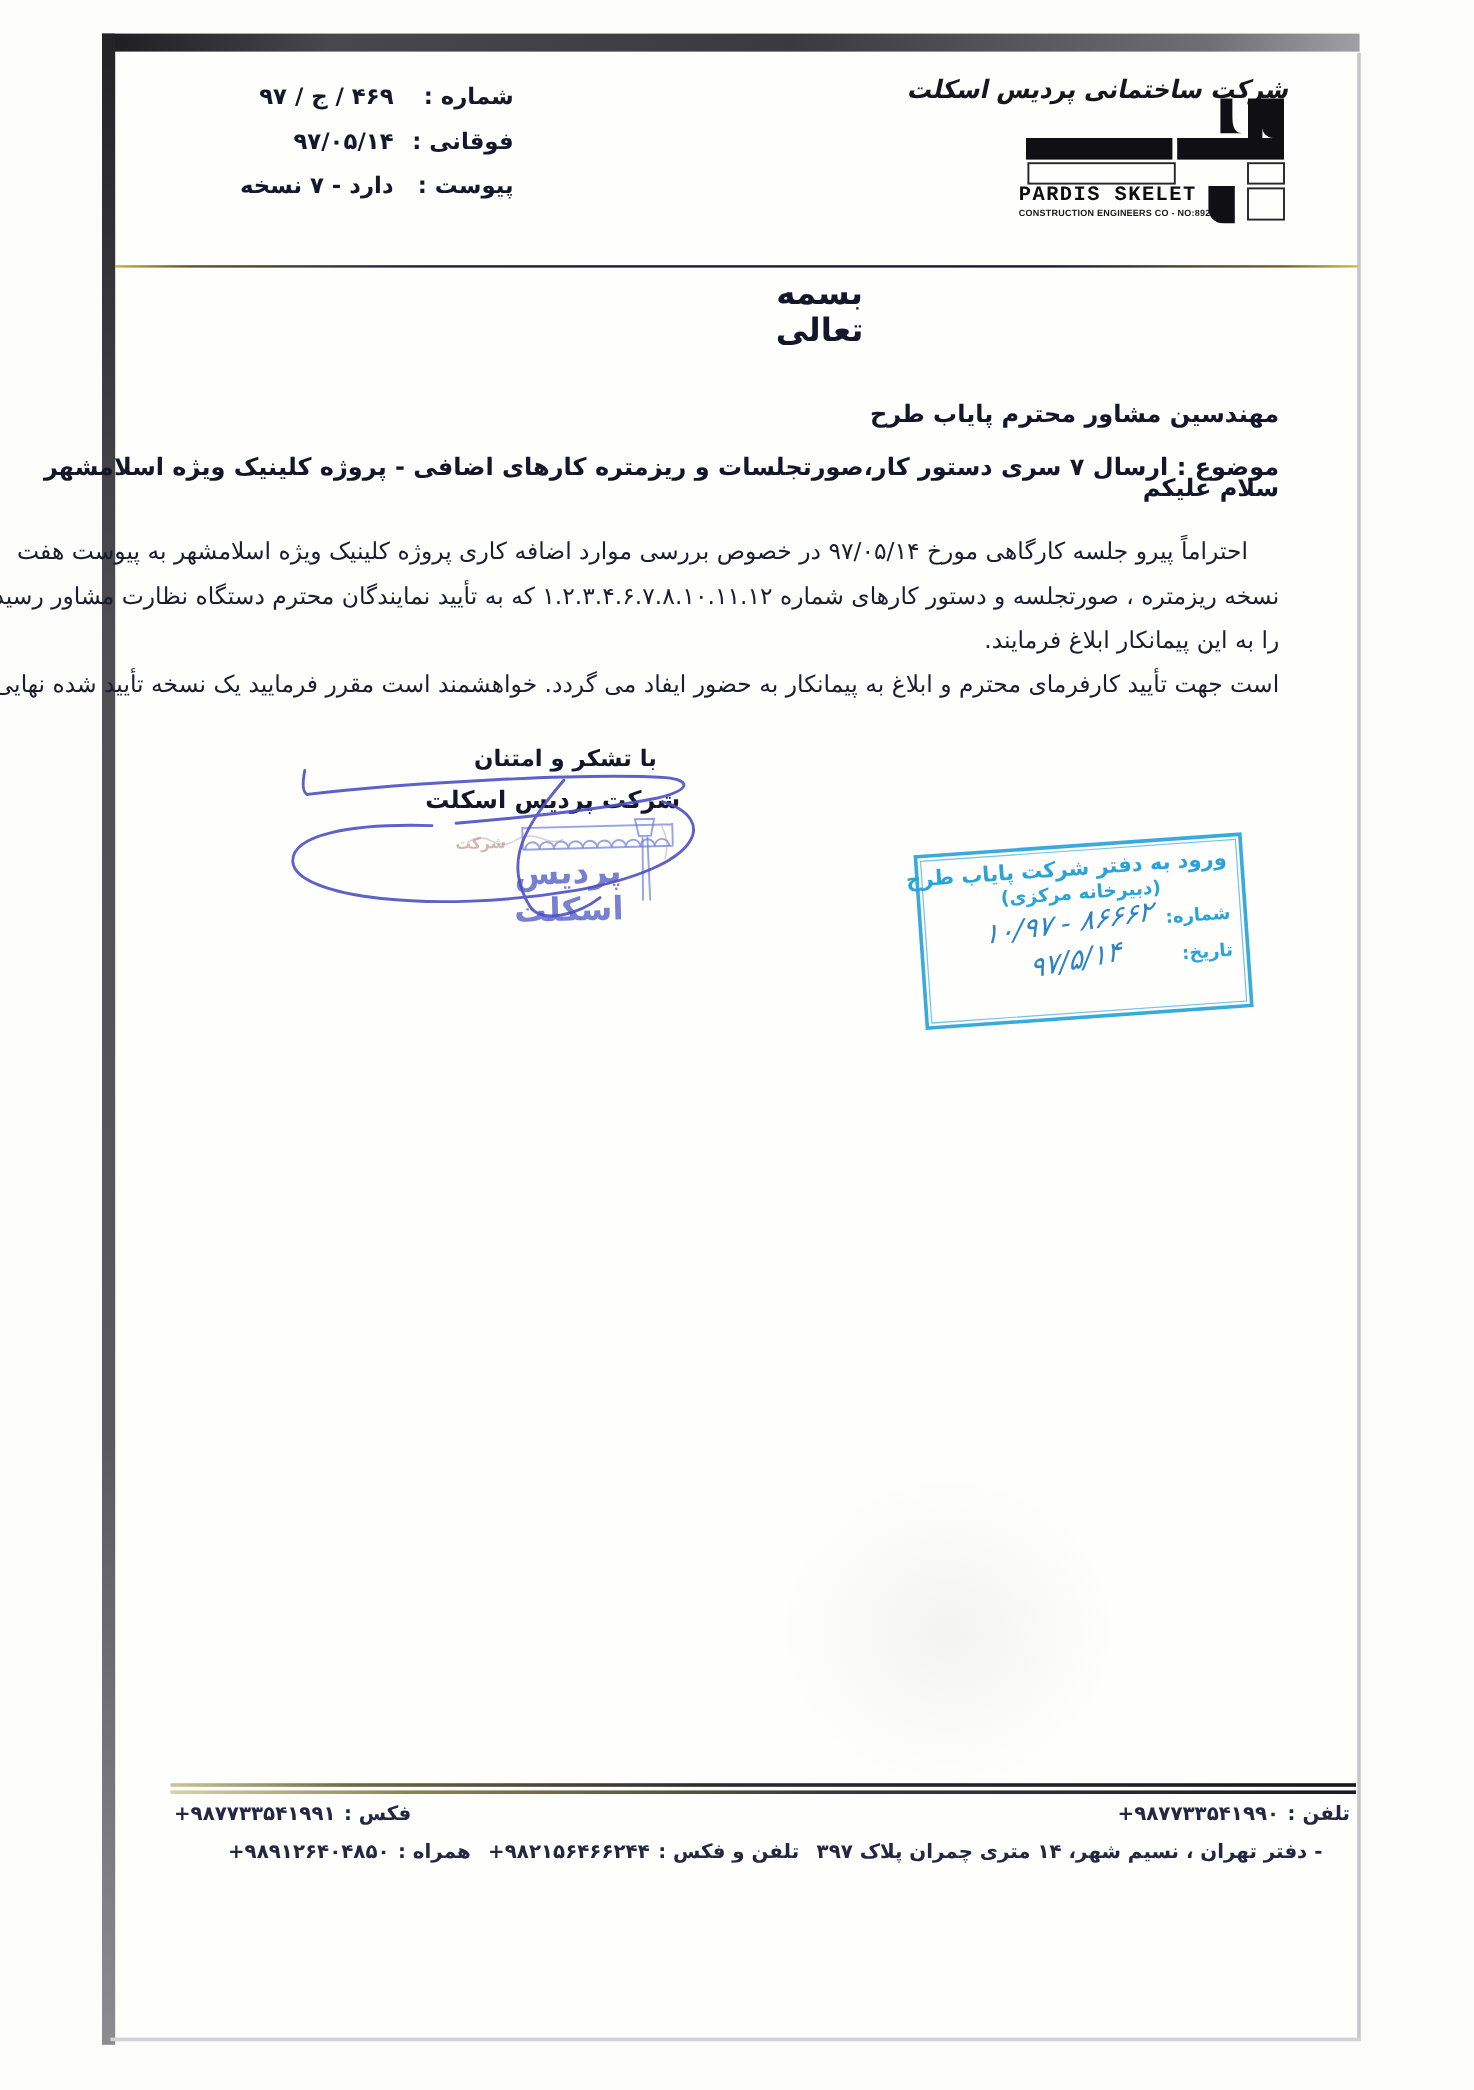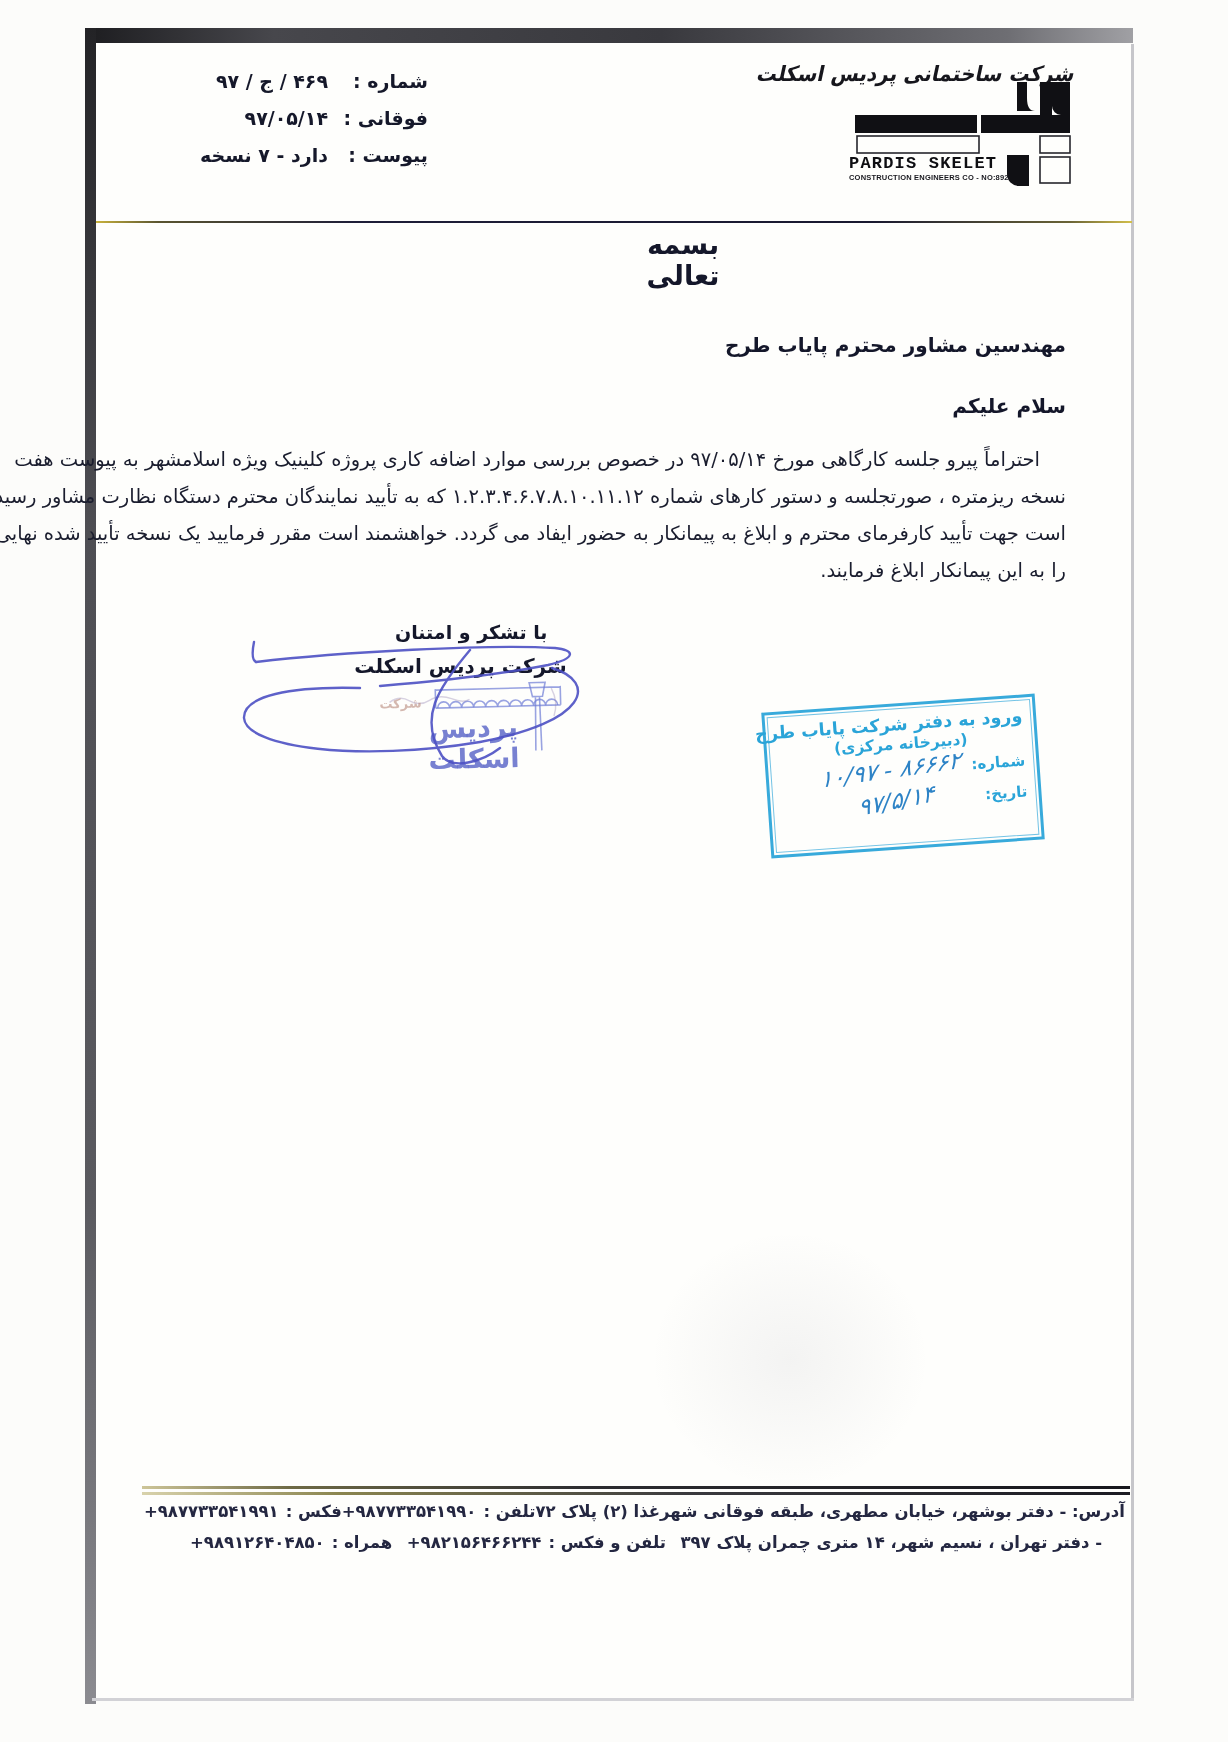--- a/index.html
+++ b/index.html
@@ -126,27 +126,28 @@
     <rect x="192" y="56" width="30" height="17" fill="none" stroke="#26262c" stroke-width="1.6"></rect>
     <rect x="192" y="77" width="30" height="26" fill="none" stroke="#26262c" stroke-width="1.6"></rect>
   </svg>
   <div class="abs logo-name">PARDIS SKELET</div>
   <div class="abs logo-sub">CONSTRUCTION ENGINEERS CO - NO:892</div>
 
   <div class="abs top-rule"></div>
   <div class="abs besmele">بسمه تعالی</div>
 
   <div class="abs rcpt rcpt-to">مهندسین مشاور محترم پایاب طرح</div>
+  <div class="abs rcpt rcpt-subject">موضوع : ارسال ۷ سری دستور کار،صورتجلسات و ریزمتره کارهای اضافی - پروژه کلینیک ویژه اسلامشهر</div>
   <div class="abs rcpt rcpt-salutation">سلام علیکم</div>
 
   <div class="abs body-text">
     <div class="body-line first">احتراماً پیرو جلسه کارگاهی مورخ ۹۷/۰۵/۱۴ در خصوص بررسی موارد اضافه کاری پروژه کلینیک ویژه اسلامشهر به پیوست هفت</div>
     <div class="body-line">نسخه ریزمتره ، صورتجلسه و دستور کارهای شماره ۱.۲.۳.۴.۶.۷.۸.۱۰.۱۱.۱۲ که به تأیید نمایندگان محترم دستگاه نظارت مشاور رسیده</div>
+    <div class="body-line">را به این پیمانکار ابلاغ فرمایند.</div>
     <div class="body-line">است جهت تأیید کارفرمای محترم و ابلاغ به پیمانکار به حضور ایفاد می گردد. خواهشمند است مقرر فرمایید یک نسخه تأیید شده نهایی</div>
-    <div class="body-line">را به این پیمانکار ابلاغ فرمایند.</div>
   </div>
 
   <div class="abs thanks">با تشکر و امتنان</div>
   <div class="abs company">شرکت پردیس اسکلت</div>
 
   <div class="abs stamp-pardis">
     <svg class="sp-svg" viewBox="0 0 198 84">
       <g stroke="rgba(110,124,214,.7)" stroke-width="1.6" fill="none">
         <path d="M56 31 H181 M56 31 V12 M56 13 H181 M181 31 V12"></path>
         <path d="M58 31 a6 6 0 0 1 12 0 M70 31 a6 6 0 0 1 12 0 M82 31 a6 6 0 0 1 12 0 M94 31 a6 6 0 0 1 12 0 M106 31 a6 6 0 0 1 12 0 M118 31 a6 6 0 0 1 12 0 M130 31 a6 6 0 0 1 12 0 M142 31 a6 6 0 0 1 12 0 M154 31 a6 6 0 0 1 12 0 M166 31 a6 6 0 0 1 12 0"></path>
@@ -184,21 +185,20 @@
       </div>
     </div>
   </div>
 
   <div class="abs watermark"></div>
 
   <div class="abs footer-rule1"></div>
   <div class="abs footer-rule2"></div>
 
   <div class="abs footer-line footer-1">
-    <span>آدرس: - دفتر بوشهر، خیابان مطهری، طبقه فوقانی شهرغذا (۲) پلاک ۷۲</span>
     <span class="pair">
       <span>تلفن :</span>
       <span class="ltr">+۹۸۷۷۳۳۵۴۱۹۹۰</span>
     </span>
     <span class="pair">
       <span>فکس :</span>
       <span class="ltr">+۹۸۷۷۳۳۵۴۱۹۹۱</span>
     </span>
   </div>
 

